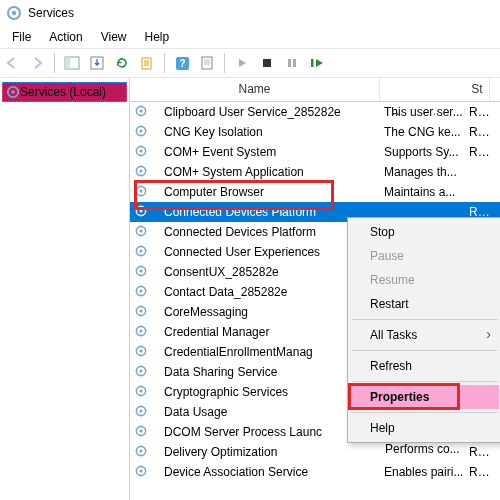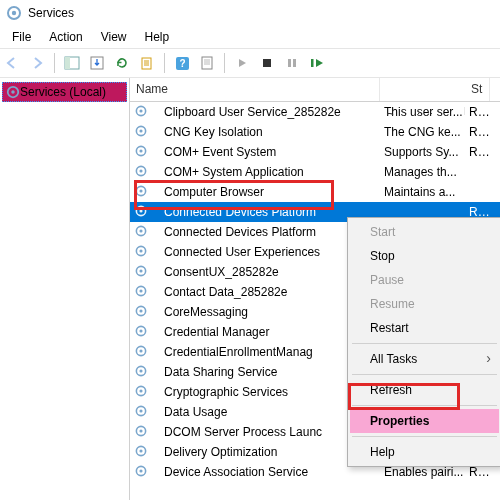--- a/index.html
+++ b/index.html
@@ -15,21 +15,21 @@
   .toolbar { height:30px; border-top:1px solid #e5e5e5; border-bottom:1px solid #e5e5e5; display:flex; align-items:center; padding:0 3px; gap:7px; }
   .toolbar-sep { width:1px; height:20px; background:#ccc; margin:0 1px; }
   .toolbar-btn { width:18px; height:18px; display:flex; align-items:center; justify-content:center; cursor:pointer; }
   .toolbar-btn.disabled { opacity:.4; }
 
   .workspace { display:flex; height:calc(500px - 26px - 22px - 30px); }
   .tree-panel { width:130px; border-right:1px solid #d0d0d0; padding:4px 2px; }
   .tree-node { display:flex; align-items:center; padding:2px 3px; background:#be185d; border:1px dotted #3399ff; cursor:pointer; }
 
   .list-panel { flex:1; position:relative; overflow:hidden; }
-  .list-header { display:flex; border-bottom:1px solid #d0d0d0; background:#fff; height:24px; color:#333; position:relative; }
+  .list-header { display:flex; border-bottom:1px solid #d0d0d0; background:#fff; height:24px; color:#333; position:relative;text-align:center; }
   .list-header-cell { padding:4px 6px; border-right:1px solid #e8e8e8; white-space:nowrap; overflow:hidden; }
   .col-name { width:250px; }
   .col-desc { width:85px;margin-top:29px; }
   .col-st { width:25px; }
 
   .list-body { }
   .row { display:flex; height:20px; align-items:center; white-space:nowrap; }
   .row.selected { background:#0078d7; color:#fff; }
   .row .cell-name { width:250px; padding-left:4px; display:flex; align-items:center; gap:16px; overflow:hidden; }
   .row .cell-desc { width:85px; padding-left:4px; overflow:hidden; text-overflow:ellipsis; }
@@ -369,21 +369,20 @@
       </div>
 
     <div style="position:absolute;left:255px;top:364px;font-size:12px;">Performs co...</div>
   </div>
 </div>
 
 <div id="hl1" class="highlight-box"></div>
 <div id="hl2" class="highlight-box"></div>
 
 <div class="ctx-menu">
-  <div class="ctx-item disabled">Start</div>
   <div class="ctx-item">Stop</div>
   <div class="ctx-item disabled">Pause</div>
   <div class="ctx-item disabled">Resume</div>
   <div class="ctx-item">Restart</div>
   <div class="ctx-sep"></div>
   <div class="ctx-item ctx-sub">All Tasks</div>
   <div class="ctx-sep"></div>
   <div class="ctx-item">Refresh</div>
   <div class="ctx-sep"></div>
   <div class="ctx-item hl">Properties</div>

